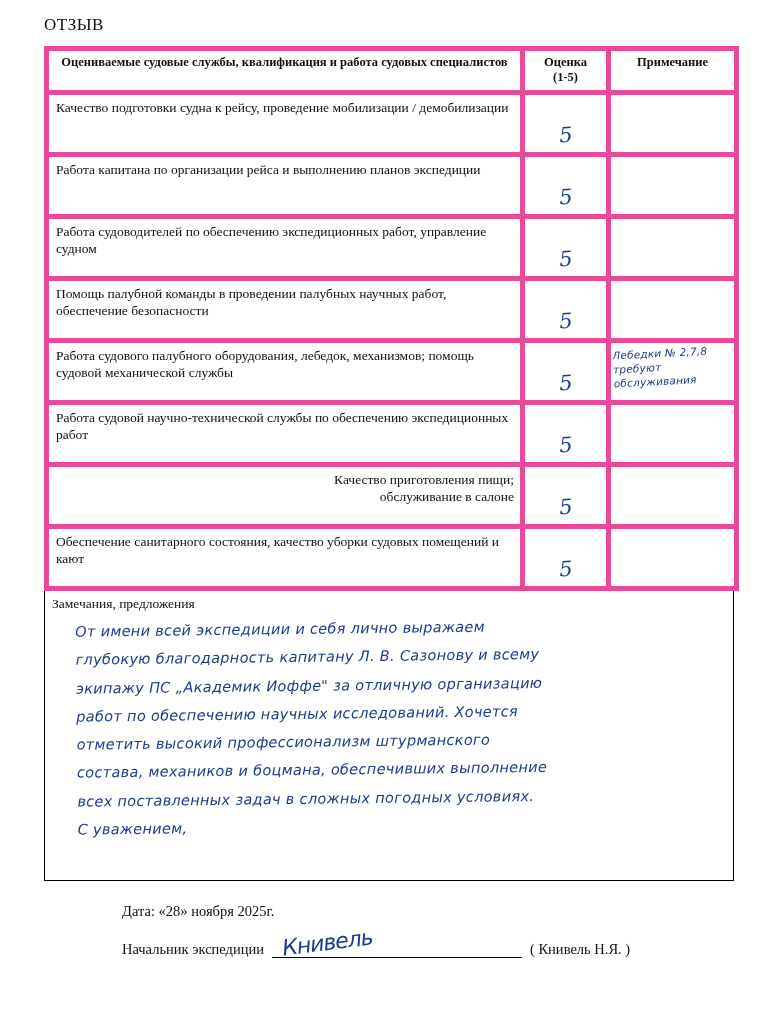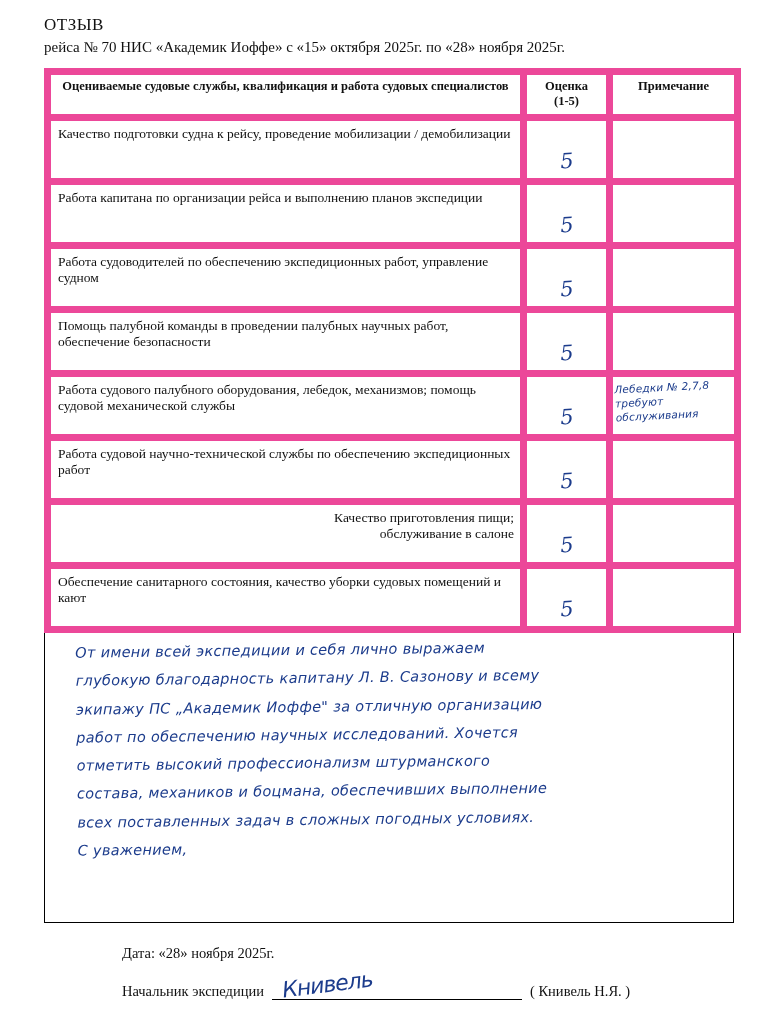--- a/index.html
+++ b/index.html
@@ -43,21 +43,21 @@
     margin-top: 2px;
   }
 
   table.main {
     margin-top: 11px;
     border-collapse: collapse;
     width: 690px;
     table-layout: fixed;
   }
   table.main th, table.main td {
-    border: 7px solid #ec4899;
+    border: 5px solid #ec4899;
     vertical-align: top;
   }
   table.main th {
     font-size: 12.5px;
     font-weight: bold;
     text-align: center;
     padding: 4px 4px 5px 4px;
     line-height: 1.18;
   }
   col.c-desc { width: 476px; }
@@ -161,21 +161,20 @@
   }
   .sign-name { white-space: nowrap; }
 </style>
 </head>
 <body>
 
 <div class="page">
 
   <div class="header">
     <div class="h-title">ОТЗЫВ</div>
-    <div class="h-voyage">рейса № 70 НИС «Академик Иоффе» с «15» октября 2025г. по «28» ноября 2025г.</div>
   </div>
 
   <table class="main">
     <colgroup>
       <col class="c-desc">
       <col class="c-score">
       <col class="c-note">
     </colgroup>
     <thead>
       <tr>
@@ -260,20 +259,21 @@
             <span class="hand-score">5</span>
           </td>
         <td class="note">
             <span class="hand-note"></span>
           </td>
       </tr>
     </tbody>
   </table>
 
   <div class="remarks-cell">
+    <div class="remarks-label">Замечания, предложения</div>
     <div class="hand-body">От имени всей экспедиции и себя лично выражаем
 глубокую благодарность капитану Л. В. Сазонову и всему
 экипажу ПС „Академик Иоффе" за отличную организацию
 работ по обеспечению научных исследований. Хочется
 отметить высокий профессионализм штурманского
 состава, механиков и боцмана, обеспечивших выполнение
 всех поставленных задач в сложных погодных условиях.
 С уважением,</div>
   </div>
 

